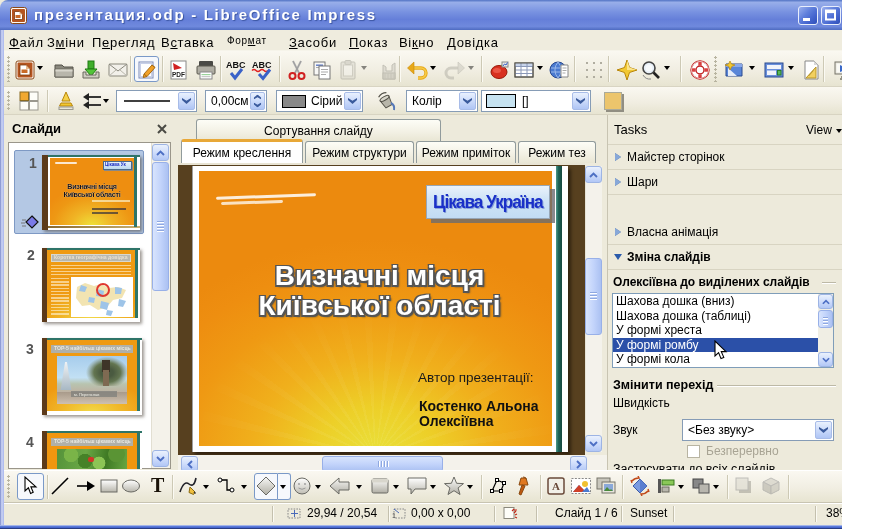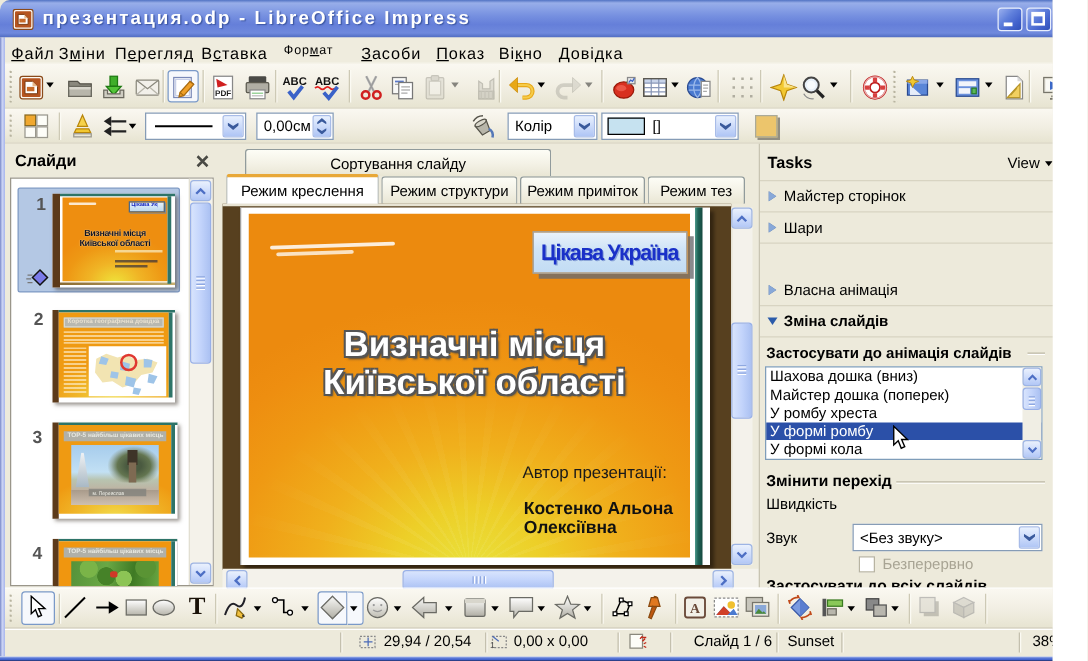--- a/index.html
+++ b/index.html
@@ -351,20 +351,23 @@
     </div>
 <div class="combo" style="left:205px;top:90px;width:62px;height:22px;">
       <span style="margin-left:5px;">0,00см</span>
 <div class="cbtn" style="width:15px;">
         <div style="display:flex;flex-direction:column;gap:2px;align-items:center;">
           <div class="arrup" style="transform:scale(0.85);"></div>
           <div class="arrdn" style="transform:scale(0.85);"></div>
         </div>
       </div>
     </div>
+<div class="combo" style="left:276px;top:90px;width:87px;height:22px;"><span style="display:inline-block;width:24px;height:13px;background:#888;border:1px solid #000;margin:0 5px 0 5px;"></span>Сірий<div class="cbtn">
+        <div class="arrdn"></div>
+      </div></div>
 <svg class="abs" style="left:374px;top:90px" width="24" height="22" viewBox="0 0 24 22">
       <g transform="rotate(-30 12 11)">
         <path d="M7 8h10l-1.5 9h-7z" fill="#b8b6aa" stroke="#55534a"></path>
         <ellipse cx="12" cy="8" rx="5" ry="1.8" fill="#d8d6ca" stroke="#55534a"></ellipse>
         <path d="M7.5 4q4.5-2.5 9 0" fill="none" stroke="#55534a" stroke-width="1.2"></path>
       </g>
       <path d="M17 13q4 2 3 7" fill="none" stroke="#5578b8" stroke-width="2"></path>
     </svg>
 <div class="combo" style="left:406px;top:90px;width:72px;height:22px;">
       <span style="margin-left:5px;">Колір</span>
@@ -533,21 +536,21 @@
         <path d="M1 1l3.5 3.5L1 8" fill="none" stroke="#4D6FC4" stroke-width="1.9"></path>
       </svg>
     </div>
 <div class="sbthumbh" style="left:322px;top:456px;width:121px;height:16px;">
       <div class="griph" style="left:55px;"></div>
       <div class="griph" style="left:58px;"></div>
       <div class="griph" style="left:61px;"></div>
       <div class="griph" style="left:64px;"></div>
     </div>
 <div class="abs" style="left:607px;top:115px;width:259px;height:355px;background:#EDEADB;border-left:1px solid #C8C4B2;"></div>
-<div class="abs" style="left:614px;top:122px;font-size:13px;font-weight:bold;color:#000;">Tasks</div>
+<div class="abs" style="left:614px;top:122px;font-size:13px;font-weight:normal;color:#000;">Tasks</div>
 <div class="abs" style="left:806px;top:123px;font-size:12px;color:#000;">View</div>
 <div class="abs" style="left:836px;top:129px;">
       <div class="ddarr"></div>
     </div>
 <svg class="abs" style="left:848px;top:124px" width="12" height="12" viewBox="0 0 12 12">
       <path d="M2 2l8 8M10 2l-8 8" stroke="#4a4a44" stroke-width="2"></path>
     </svg>
 <div class="abs" style="left:608px;top:144px;width:258px;height:1px;background:#D8D4C2;"></div>
 <div class="trow" style="left:608px;top:145px;width:258px;">
       <div class="tri"></div>
@@ -558,26 +561,26 @@
       <span style="">Шари</span>
     </div>
 <div class="trow" style="left:608px;top:220px;width:258px;">
       <div class="tri"></div>
       <span style="">Власна анімація</span>
     </div>
 <div class="trow" style="left:608px;top:245px;width:258px;">
       <div class="trid"></div>
       <span style="font-weight:bold;">Зміна слайдів</span>
     </div>
-<div class="abs" style="left:613px;top:275px;font-size:12px;font-weight:bold;color:#000;">Застосувати до анімація слайдів</div>
+<div class="abs" style="left:613px;top:275px;font-size:12px;font-weight:bold;color:#000;">Олексіївна до виділених слайдів</div>
 <div class="gline" style="left:822px;top:282px;width:14px;"></div>
 <div class="abs" style="left:612px;top:293px;width:222px;height:75px;background:#fff;border:1px solid #7F9DB9;font-size:12px;color:#000;">
 <div style="height:14.6px;padding-left:3px;line-height:14.6px;">Шахова дошка (вниз)</div>
-<div style="height:14.6px;padding-left:3px;line-height:14.6px;">Майстер дошка (поперек)</div>
-<div style="height:14.6px;padding-left:3px;line-height:14.6px;">У ромбу хреста</div>
+<div style="height:14.6px;padding-left:3px;line-height:14.6px;">Шахова дошка (таблиці)</div>
+<div style="height:14.6px;padding-left:3px;line-height:14.6px;">У формі хреста</div>
 <div style="height:14.6px;padding-left:3px;line-height:14.6px;background:#2B50A8;color:#fff;">У формі ромбу</div>
 <div style="height:14.6px;padding-left:3px;line-height:14.6px;">У формі кола</div>
 </div>
 <div class="sbv" style="left:818px;top:294px;width:15px;height:73px;background:#F0EEE4;"></div>
 <div class="sbbtn" style="left:818px;top:294px;width:15px;height:15px;">
       <svg width="8" height="6" viewBox="0 0 9 6">
         <path d="M1 5l3.5-3.5L8 5" fill="none" stroke="#4D6FC4" stroke-width="1.9"></path>
       </svg>
     </div>
 <div class="sbbtn" style="left:818px;top:352px;width:15px;height:15px;">
@@ -598,21 +601,21 @@
 <div class="abs" style="left:613px;top:396px;font-size:12px;color:#000;">Швидкість</div>
 <div class="abs" style="left:613px;top:423px;font-size:12px;color:#000;">Звук</div>
 <div class="combo" style="left:682px;top:419px;width:152px;height:22px;">
       <span style="margin-left:5px;">&lt;Без звуку&gt;</span>
       <div class="cbtn">
         <div class="arrdn"></div>
       </div>
     </div>
 <div class="abs" style="left:687px;top:445px;width:13px;height:13px;background:#fff;border:1px solid #B8B4A2;"></div>
 <div class="abs" style="left:706px;top:444px;font-size:12px;color:#A8A494;">Безперервно</div>
-<div class="abs" style="left:613px;top:462px;width:220px;height:8px;overflow:hidden;font-size:12.5px;font-weight:bold;color:#000;">Застосувати до всіх слайдів</div>
+<div class="abs" style="left:613px;top:462px;width:220px;height:8px;overflow:hidden;font-size:12.5px;font-weight:normal;color:#000;">Застосувати до всіх слайдів</div>
 <div class="sbv" style="left:843px;top:272px;width:17px;height:194px;background:#F4F2EA;"></div>
 <div class="sbbtn" style="left:843px;top:272px;width:17px;height:17px;">
       <svg width="9" height="6" viewBox="0 0 9 6">
         <path d="M1 5l3.5-3.5L8 5" fill="none" stroke="#4D6FC4" stroke-width="1.9"></path>
       </svg>
     </div>
 <div class="sbbtn" style="left:843px;top:449px;width:17px;height:17px;">
       <svg width="9" height="6" viewBox="0 0 9 6">
         <path d="M1 1l3.5 3.5L8 1" fill="none" stroke="#4D6FC4" stroke-width="1.9"></path>
       </svg>

